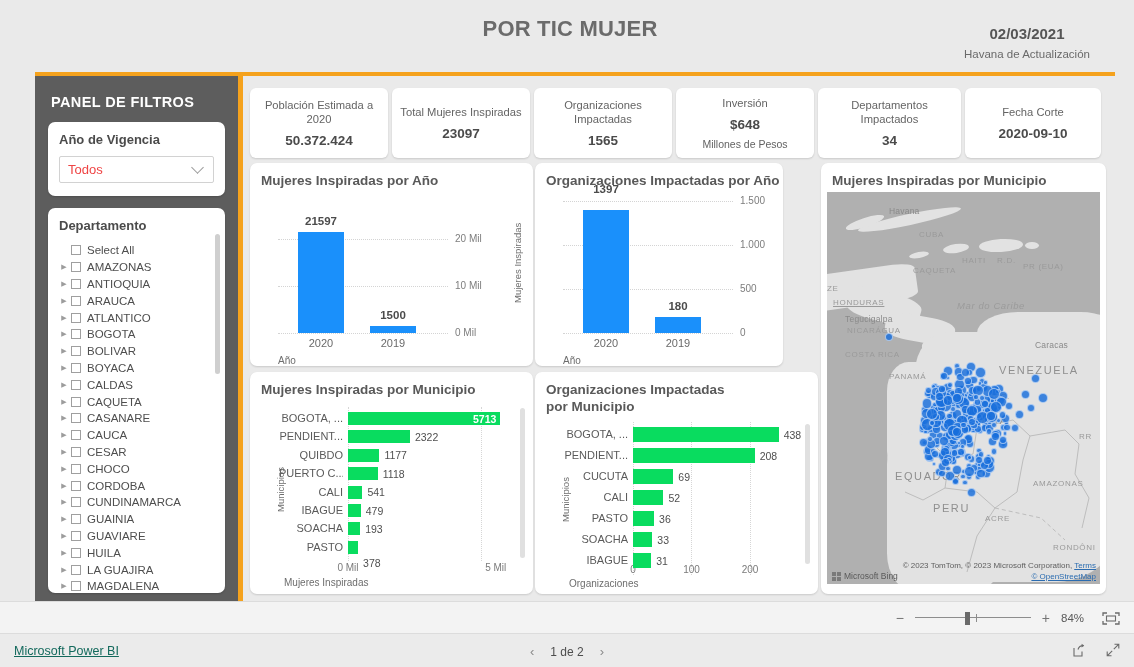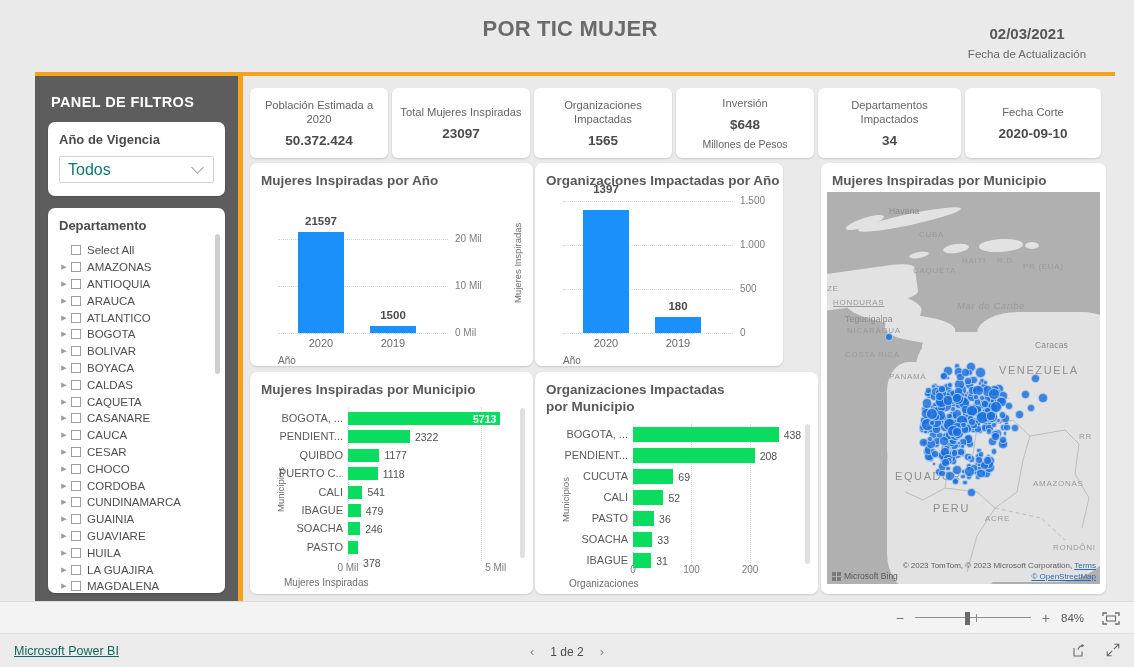--- a/index.html
+++ b/index.html
@@ -72,21 +72,21 @@
   #year-filter-card { padding: 10px 11px 13px 11px; }
   .filter-card-title {
     font-size: 13px; font-weight: bold; color: #4b4b4b;
     margin-bottom: 9px;
   }
   #year-dropdown {
     border: 1px solid #d2d2d2; border-radius: 2px;
     height: 27px; display: flex; align-items: center;
     padding: 0 8px; background: #fff; cursor: pointer;
   }
-  #year-dropdown-value { font-size: 16px; color: #0f766e; flex: 1; }
+  #year-dropdown-value { font-size: 13px; color: #ef4444; flex: 1; }
   .chevron-down {
     width: 9px; height: 9px; border-right: 1.4px solid #9a9a9a;
     border-bottom: 1.4px solid #9a9a9a; transform: rotate(45deg);
     margin-bottom: 4px; margin-right: 3px;
   }
   #dept-filter-card {
     padding: 10px 4px 8px 11px; height: 385px; position: relative;
     overflow: hidden;
   }
   #dept-list {
@@ -284,21 +284,21 @@
 <body>
 
 <div id="report-canvas">
 
   <div id="report-header">
     <div id="title-block">
       <div id="report-title">POR TIC MUJER</div>
     </div>
     <div id="update-block">
       <div id="update-date">02/03/2021</div>
-      <div id="update-label">Fecha de Actualización</div>
+      <div id="update-label">Havana de Actualización</div>
     </div>
   </div>
 
   <div id="accent-top"></div>
   <div id="accent-left-vert"></div>
 
   <div id="filter-panel">
     <div id="filter-panel-title">PANEL DE FILTROS</div>
 
     <div class="filter-card" id="year-filter-card">
@@ -514,21 +514,21 @@
         <div style="position: absolute; left: 98px; top: 95.2px; width: 29.8133px; height: 13px; background: rgb(9, 220, 95);"></div>
         <div style="position: absolute; top: 95.7px; font-size: 10.5px; white-space: nowrap; left: 132.813px; color: rgb(79, 79, 79);">1118</div>
         <div class="hbar-cat" style="position: absolute; left: 29px; top: 113.6px; width: 64px;">CALI</div>
         <div style="position: absolute; left: 98px; top: 113.6px; width: 14.4267px; height: 13px; background: rgb(9, 220, 95);"></div>
         <div style="position: absolute; top: 114.1px; font-size: 10.5px; white-space: nowrap; left: 117.427px; color: rgb(79, 79, 79);">541</div>
         <div class="hbar-cat" style="position: absolute; left: 29px; top: 132px; width: 64px;">IBAGUE</div>
         <div style="position: absolute; left: 98px; top: 132px; width: 12.7733px; height: 13px; background: rgb(9, 220, 95);"></div>
         <div style="position: absolute; top: 132.5px; font-size: 10.5px; white-space: nowrap; left: 115.773px; color: rgb(79, 79, 79);">479</div>
         <div class="hbar-cat" style="position: absolute; left: 29px; top: 150.4px; width: 64px;">SOACHA</div>
         <div style="position: absolute; left: 98px; top: 150.4px; width: 12.1333px; height: 13px; background: rgb(9, 220, 95);"></div>
-        <div style="position: absolute; top: 150.9px; font-size: 10.5px; white-space: nowrap; left: 115.133px; color: rgb(79, 79, 79);">246</div>
+        <div style="position: absolute; top: 150.9px; font-size: 10.5px; white-space: nowrap; left: 115.133px; color: rgb(79, 79, 79);">193</div>
         <div class="hbar-cat" style="position: absolute; left: 29px; top: 168.8px; width: 64px;">PASTO</div>
         <div style="position: absolute; left: 98px; top: 168.8px; width: 10.08px; height: 13px; background: rgb(9, 220, 95);"></div>
         <div style="position: absolute; top: 185px; font-size: 10.5px; white-space: nowrap; left: 113.08px; color: rgb(79, 79, 79);">378</div>
         <div class="axis-title-x" style="left: 34px; top: 205px; width: 224px;">Mujeres Inspiradas</div>
         <div class="axis-title-y-rot" style="left: 25px; top: 140px;">Municipios</div>
         <div class="hbar-scrollbar" style="left: 270px; top: 36px; height: 150px;"></div>
       </div>
   </div>
 
   <div class="visual-card" id="vc-orgs-muni" style="left:535px; top:372px; width:283px; height:222px;">

